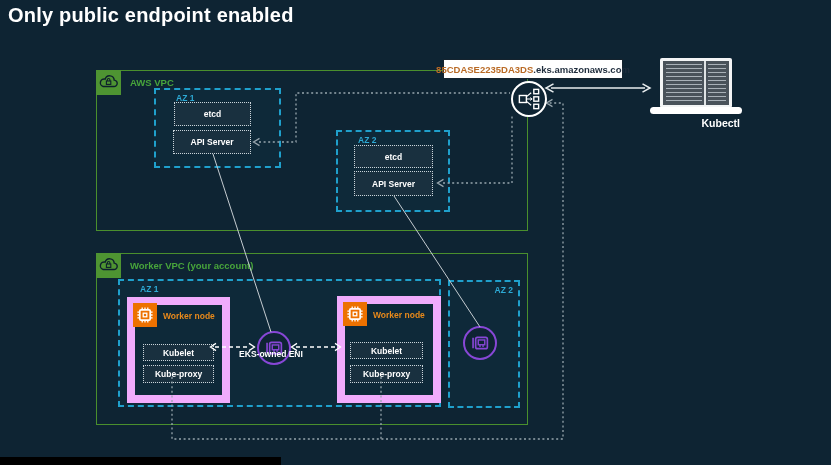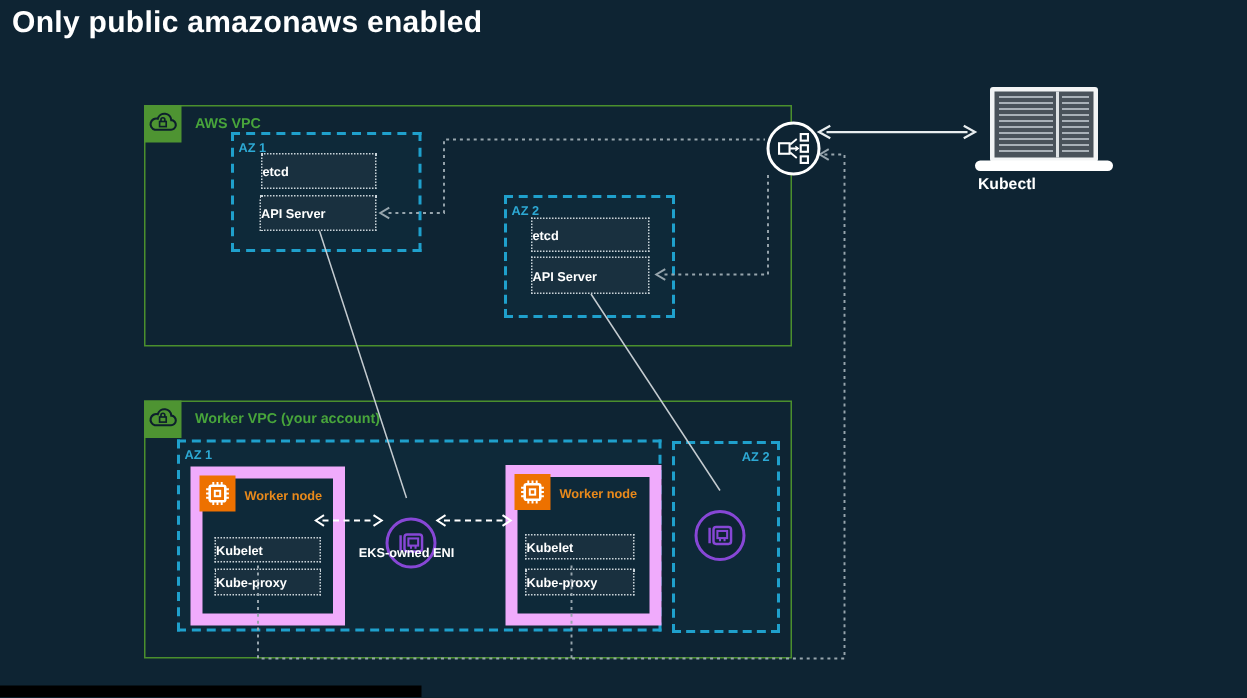--- a/index.html
+++ b/index.html
@@ -3,36 +3,36 @@
 <meta charset="utf-8">
 <style>
   html,body{margin:0;padding:0;background:#0e2433;}
   .stage{position:relative;width:831px;height:465px;background:#0e2433;overflow:hidden;
          font-family:"Liberation Sans",sans-serif;}
   .title{position:absolute;left:8px;top:4px;font-size:20px;font-weight:600;color:#ffffff;letter-spacing:.2px;}
 
   
   .vpc{position:absolute;border:1.5px solid #4a8f2d;}
   .vpc-aws{left:96px;top:70px;width:430px;height:159px;}
-  .vpc-worker{left:96px;top:253px;width:430px;height:170px;margin-top:14px;}
+  .vpc-worker{left:96px;top:253px;width:430px;height:170px;}
   .vpc-icon{position:absolute;left:-1.5px;top:-1.5px;width:25px;height:25px;background:#4e9432;}
   .vpc-label{position:absolute;left:33px;top:6px;font-size:9.5px;font-weight:700;color:#48a53b;white-space:nowrap;}
 
   
   .az{position:absolute;border:2px dashed #1fa0cc;background:rgba(31,160,204,0.045);}
-  .az-label{position:absolute;left:3px;top:3px;font-size:8.5px;font-weight:700;color:#2da9d4;}
+  .az-label{position:absolute;left:20px;top:3px;font-size:8.5px;font-weight:700;color:#2da9d4;}
   .az-label.right{left:auto;right:5px;}
   .az-aws1{left:57px;top:17px;width:123px;height:76px;}
   .az-aws2{left:239px;top:59px;width:110px;height:78px;}
   .az-w1{left:21px;top:25px;width:319px;height:124px;}
   .az-w2{left:351px;top:26px;width:68px;height:124px;}
 
   
   .obox{position:absolute;border:1px dotted #c9d4da;background:#19303f;color:#fff;
-        font-size:8.5px;font-weight:600;display:flex;align-items:center;white-space:nowrap;}
+        font-size:8.5px;font-weight:600;display:flex;align-items:center;justify-content:center;white-space:nowrap;}
 
   
   .wnode{position:absolute;border:8px solid #f0abfc;}
   .wnode-label{position:absolute;left:28px;top:6px;font-size:8.5px;font-weight:700;color:#e8891b;white-space:nowrap;}
   .chip{position:absolute;left:-2px;top:-2px;width:24px;height:24px;background:#ed7100;}
 
   
   .eni{position:absolute;width:30px;height:30px;border:2.5px solid #8747d6;border-radius:50%;
        display:flex;align-items:center;justify-content:center;background:#0e2433;}
   .eni-label{position:absolute;width:80px;text-align:center;color:#fff;font-size:8.5px;font-weight:600;line-height:10px;}
@@ -47,31 +47,31 @@
 
   
   .laptop-screen{position:absolute;left:660px;top:58px;width:72px;height:50px;background:#f2f4f5;border-radius:2px;z-index:4;}
   .laptop-display{position:absolute;left:3px;top:3px;right:3px;bottom:3px;background:#49525a;}
   .code-pane{position:absolute;top:3px;height:38px;
              background:repeating-linear-gradient(to bottom,#a9b1b8 0px,#a9b1b8 1.5px,transparent 1.5px,transparent 4px);}
   .pane-l{left:3px;width:36px;}
   .pane-r{left:45px;width:18px;}
   .pane-divider{position:absolute;left:41px;top:0;width:2px;height:44px;background:#dfe3e5;}
   .laptop-base{position:absolute;left:650px;top:107px;width:92px;height:7px;background:#ffffff;border-radius:3.5px;z-index:4;}
-  .kubectl-label{position:absolute;left:652px;top:117px;width:88px;text-align:left;color:#fff;font-size:10.5px;font-weight:700;}
+  .kubectl-label{position:absolute;left:652px;top:117px;width:88px;text-align:right;color:#fff;font-size:10.5px;font-weight:700;}
 
   .lines{position:absolute;left:0;top:0;z-index:3;pointer-events:none;}
   .bottom-bar{position:absolute;left:0;top:457px;width:281px;height:8px;background:#000;z-index:10;}
 </style>
 </head>
 <body>
 
 <div class="stage">
 
-  <div class="title">Only public amazonaws enabled</div>
+  <div class="title">Only public endpoint enabled</div>
 
   <div class="vpc vpc-aws">
     <div class="vpc-icon">
       <svg width="25" height="25" viewBox="0 0 25 25" fill="none" stroke="#0d1f2c">
         <path d="M7.2,16.5 h10.6 a3.2,3.2 0 0 0 0.4,-6.4 a4.6,4.6 0 0 0 -9,-1 a3.7,3.7 0 0 0 -2,7.4 z" stroke-width="1.4"></path>
         <rect x="10.4" y="11" width="4.4" height="3.4" stroke-width="1.1"></rect>
         <path d="M11.3,11 v-1.2 a1.3,1.3 0 0 1 2.6,0 V11" stroke-width="1.1"></path>
       </svg>
     </div>
     <span class="vpc-label">AWS VPC</span>
@@ -196,20 +196,24 @@
     <g stroke="#ffffff" stroke-width="1.3" fill="none">
       <path d="M215,347 H250" stroke-dasharray="4 3"></path>
       <path d="M296,347 H336" stroke-dasharray="4 3"></path>
       <path d="M216,343.4 L210.5,347 L216,350.6"></path>
       <path d="M249,343.4 L254.5,347 L249,350.6"></path>
       <path d="M297,343.4 L291.5,347 L297,350.6"></path>
       <path d="M335,343.4 L340.5,347 L335,350.6"></path>
     </g>
   </svg>
 
+  <div class="urlbox">
+    <span class="url-hl">85CDASE2235DA3DS</span>
+      <span class="url-sfx">.eks.amazonaws.com</span>
+  </div>
   <div class="endpoint">
     <svg width="28" height="28" viewBox="0 0 32 32" fill="none" stroke="#fff">
       <rect x="5" y="12" width="8" height="8" stroke-width="1.6"></rect>
       <rect x="21.5" y="5" width="5.5" height="5" stroke-width="1.6"></rect>
       <rect x="21.5" y="13.5" width="5.5" height="5" stroke-width="1.6"></rect>
       <rect x="21.5" y="22" width="5.5" height="5" stroke-width="1.6"></rect>
       <path d="M13.5,16 h5.5 M13.5,13 l5,-4.2 M13.5,19 l5,4.2" stroke-width="1.4"></path>
       <path d="M17.4,14.4 L19.6,16 L17.4,17.6" stroke-width="1.1"></path>
     </svg>
   </div>

